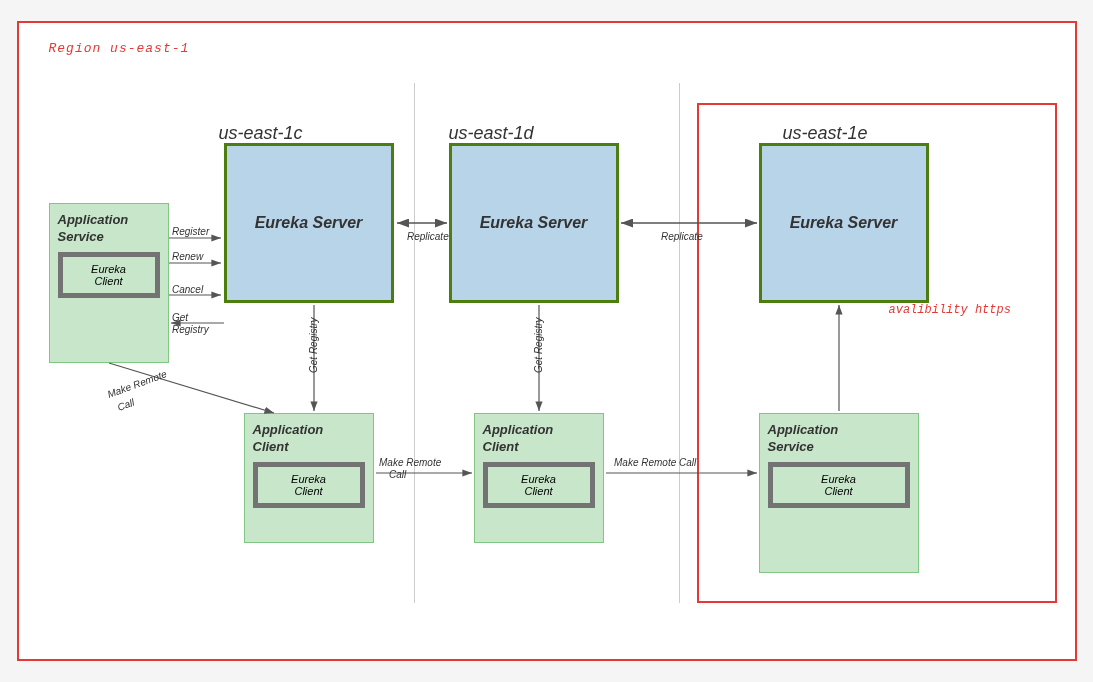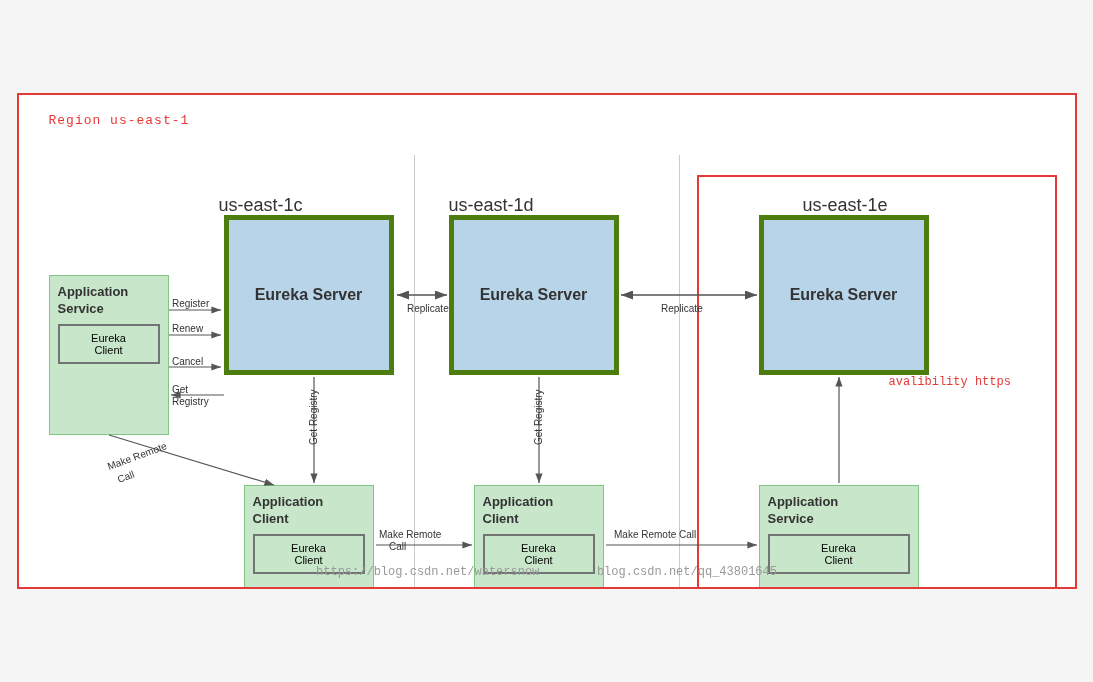--- a/index.html
+++ b/index.html
@@ -7,45 +7,46 @@
       width: 1093px;
       height: 682px;
       background: #f5f5f5;
       font-family: Arial, sans-serif;
       display: flex;
       align-items: center;
       justify-content: center;
     }
     .main-container {
       width: 1060px;
-      height: 496px;
+      height: 640px;
       background: white;
       border: 2px solid #e53935;
       position: relative;
       overflow: hidden;
+      font-style: italic;
     }
     .region-label {
       position: absolute;
       top: 18px;
       left: 30px;
       color: #e53935;
       font-family: 'Courier New', monospace;
       font-size: 13px;
       letter-spacing: 1px;
     }
     .zone-label {
       position: absolute;
       top: 100px;
       font-size: 18px;
       color: #333;
       text-align: center;
     }
     .zone-label-1c { left: 200px; }
     .zone-label-1d { left: 430px; }
-    .zone-label-1e { left: 784px; }
+    .zone-label-1e { left: 764px; }
 
     
     .divider-1 {
       position: absolute;
       top: 60px;
       left: 395px;
       width: 1px;
       height: 520px;
       background: #ccc;
     }
@@ -76,21 +77,21 @@
       font-size: 12px;
       font-family: 'Courier New', monospace;
       writing-mode: horizontal-tb;
       text-align: right;
     }
 
     
     .eureka-server {
       position: absolute;
       background: #b8d4e8;
-      border: 5px solid #4d7c0f;
+      border: 3px solid #4d7c0f;
       display: flex;
       align-items: center;
       justify-content: center;
       font-size: 16px;
       font-weight: bold;
       color: #333;
       text-align: center;
       line-height: 1.3;
     }
     .eureka-server-1c {
@@ -154,21 +155,21 @@
 
     .box-title {
       font-size: 13px;
       font-weight: bold;
       color: #333;
       margin-bottom: 6px;
       line-height: 1.3;
     }
     .eureka-client-inner {
       background: #c8e6c9;
-      border: 2px solid #737373;
+      border: 5px solid #737373;
       font-size: 11px;
       text-align: center;
       padding: 6px 4px;
       margin-top: 4px;
     }
 
     
     .arrows-svg {
       position: absolute;
       top: 0;
@@ -287,17 +288,14 @@
     <line x1="357" y1="450" x2="453" y2="450" stroke="#555" stroke-width="1.2" marker-end="url(#arrowhead)"></line>
     <text x="360" y="443" font-size="10" fill="#333">Make Remote</text>
     <text x="370" y="455" font-size="10" fill="#333">Call</text>
 
     <line x1="587" y1="450" x2="738" y2="450" stroke="#555" stroke-width="1.2" marker-end="url(#arrowhead)"></line>
     <text x="595" y="443" font-size="10" fill="#333">Make Remote Call</text>
 
     <line x1="820" y1="388" x2="820" y2="282" stroke="#555" stroke-width="1.2" marker-end="url(#arrowhead)"></line>
   </svg>
 
-  <div class="footer-url">
-    https://blog.csdn.net/watersnow &nbsp;&nbsp;&nbsp;&nbsp;&nbsp;&nbsp; blog.csdn.net/qq_43801645
-  </div>
 
 </div>
 
 </body></html>

